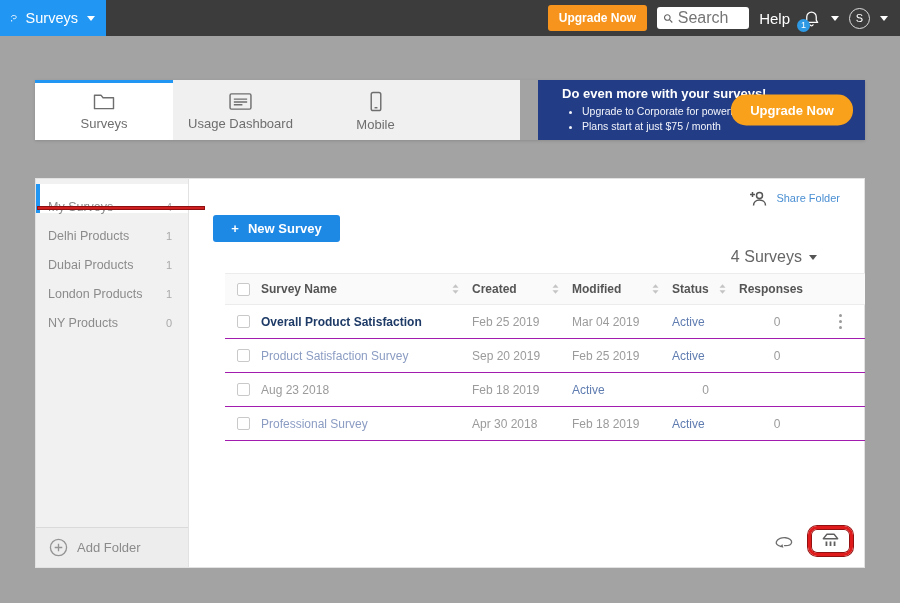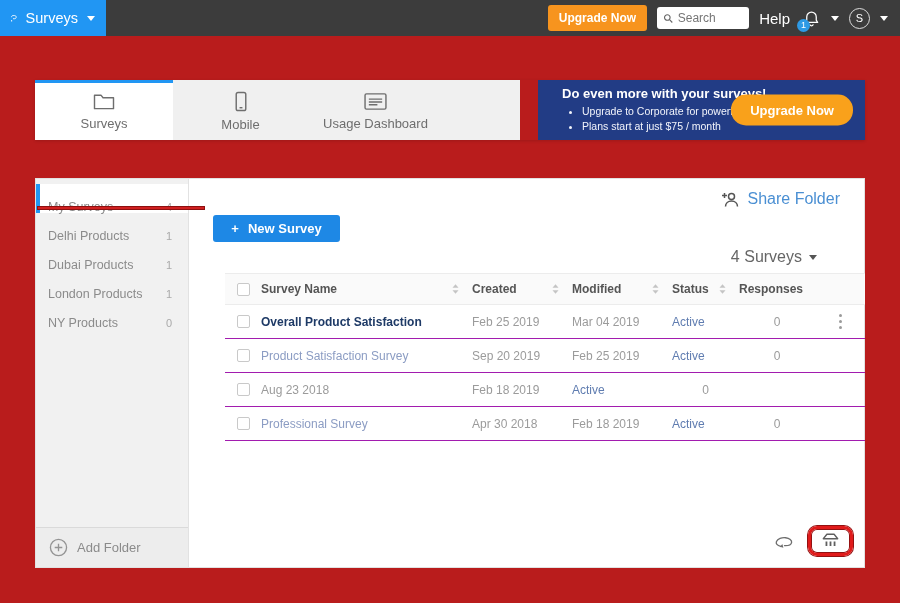--- a/index.html
+++ b/index.html
@@ -1,29 +1,29 @@
 <!DOCTYPE html>
 <html><head>
 <meta charset="utf-8">
 <style>
   * { margin:0; padding:0; box-sizing:border-box; }
   body { background:#e9e9e9; font-family:"Liberation Sans", sans-serif; }
-  .page { width:900px; height:603px; position:relative; background:#b91c1c; overflow:hidden; }
+  .page { width:900px; height:603px; position:relative; background:#a3a3a3; overflow:hidden; }
 
   
   .topbar { height:36px; background:#3c3c3c; display:flex; align-items:stretch; }
   .logo-area { width:106px; background:#2196f3; display:flex; align-items:center; gap:9px; padding:0 11px; cursor:pointer; }
   .product-name { color:#fff; font-size:14.5px; }
   .caret { width:0; height:0; border-left:4px solid transparent; border-right:4px solid transparent; border-top:5px solid currentColor; display:inline-block; }
   .caret-white { color:#fff; }
   .caret-gray { color:#555; }
   .topbar-right { margin-left:auto; display:flex; align-items:center; gap:10px; padding-right:12px; }
   .upgrade-btn { background:#f7941e; color:#fff; font-weight:bold; font-size:12px; border:none; border-radius:3px; padding:6px 11px; cursor:pointer; font-family:inherit; }
   .search-box { background:#fff; border-radius:3px; height:22px; width:92px; display:flex; align-items:center; padding:0 6px; gap:4px; }
-  .search-box input { border:none; outline:none; width:100%; font-size:12px; color:#444; background:transparent; font-family:inherit; }
+  .search-box input { border:none; outline:none; width:100%; font-size:16px; color:#444; background:transparent; font-family:inherit; }
   .help { color:#fff; font-size:15px; cursor:pointer; }
   .bell-wrap { position:relative; display:flex; cursor:pointer; margin-left:2px; }
   .badge { position:absolute; left:-5px; bottom:-4px; background:#2e9ae5; color:#fff; width:13px; height:13px; border-radius:50%; font-size:9px; display:flex; align-items:center; justify-content:center; }
   .avatar { width:21px; height:21px; border-radius:50%; border:1.5px solid #dcdcdc; color:#fff; font-size:11px; display:flex; align-items:center; justify-content:center; cursor:pointer; }
 
   
   .tabs-row { position:absolute; left:35px; top:80px; width:830px; height:60px; display:flex; box-shadow:0 1px 3px rgba(0,0,0,.15); }
   .tabs { width:485px; background:#f0f0f0; display:flex; }
   .tab { width:135px; display:flex; flex-direction:column; align-items:center; justify-content:center; gap:5px; color:#6e6e6e; font-size:13px; border-top:3px solid transparent; cursor:pointer; }
   .tab.active { background:#fff; border-top-color:#2196f3; width:138px; }
@@ -35,21 +35,21 @@
 
   
   .card { position:absolute; left:35px; top:178px; width:830px; height:390px; background:#fff; border:1px solid #e2e2e2; display:flex; }
   .sidebar { width:153px; background:#f1f1f1; border-right:1px solid #e2e2e2; position:relative; padding-top:5px; }
   .folder-item { height:29px; display:flex; align-items:center; justify-content:space-between; padding:16px 16px 0 12px; font-size:12.5px; color:#8b8b8b; cursor:pointer; }
   .folder-item .f-count { font-size:11px; color:#aaa; }
   .folder-item.active { background:#fff; border-left:4px solid #2196f3; padding-left:8px; }
   .add-folder { position:absolute; left:0; right:0; bottom:0; height:40px; border-top:1px solid #dadada; background:#ededed; display:flex; align-items:center; gap:9px; padding-left:13px; font-size:13px; color:#8b8b8b; cursor:pointer; }
 
   .main { flex:1; position:relative; }
-  .share-folder { position:absolute; top:11px; right:24px; display:flex; align-items:center; gap:9px; font-size:16px; color:#4a8fd3; cursor:pointer; }
+  .share-folder { position:absolute; top:11px; right:24px; display:flex; align-items:center; gap:9px; font-size:11px; color:#4a8fd3; cursor:pointer; }
   .new-survey { position:absolute; top:36px; left:24px; width:127px; height:27px; background:#1e88e5; color:#fff; border:none; border-radius:3px; font-size:13px; font-weight:bold; display:flex; align-items:center; justify-content:center; gap:9px; cursor:pointer; font-family:inherit; }
   .count-dd { position:absolute; top:69px; right:47px; display:flex; align-items:center; gap:7px; font-size:16px; color:#666; cursor:pointer; }
 
   
   .table { position:absolute; top:94px; left:36px; width:640px; }
   .thead, .trow { display:grid; grid-template-columns:36px 211px 100px 100px 67px 76px 1fr; align-items:center; }
   .thead { height:32px; background:#fafafa; border-top:1px solid #ececec; border-bottom:1px solid #ececec; font-size:12px; font-weight:bold; color:#555; }
   .th { display:flex; align-items:center; justify-content:space-between; padding-right:12px; }
   .trow { height:34px; border-bottom:1px solid #a21caf; font-size:12px; }
   .checkbox { width:13px; height:13px; border:1px solid #c9c9c9; border-radius:2px; background:#fff; margin:0 auto; cursor:pointer; }
@@ -108,32 +108,32 @@
 
   <div class="tabs-row">
     <div class="tabs">
       <div class="tab active">
         <svg width="24" height="19" viewBox="0 0 24 20" fill="none" stroke="#6e6e6e" stroke-width="1.5" stroke-linejoin="round">
           <path d="M2 17.5V3.5h7l2 2.5h11v11.5z"></path>
         </svg>
         <span>Surveys</span>
       </div>
       <div class="tab">
+        <svg width="25" height="19" viewBox="0 0 26 20" fill="none" stroke="#6e6e6e" stroke-width="1.5">
+          <rect x="2" y="2" width="22" height="16" rx="1.5"></rect>
+            <path d="M6 7.5h14M6 10.5h14M6 13.5h9"></path>
+        </svg>
+        <span>Usage Dashboard</span>
+      </div>
+      <div class="tab">
         <svg width="14" height="21" viewBox="0 0 14 22" fill="none" stroke="#6e6e6e" stroke-width="1.5">
           <rect x="2" y="1.5" width="10" height="19" rx="2"></rect>
             <path d="M5.5 17.5h3"></path>
         </svg>
         <span>Mobile</span>
-      </div>
-      <div class="tab">
-        <svg width="25" height="19" viewBox="0 0 26 20" fill="none" stroke="#6e6e6e" stroke-width="1.5">
-          <rect x="2" y="2" width="22" height="16" rx="1.5"></rect>
-            <path d="M6 7.5h14M6 10.5h14M6 13.5h9"></path>
-        </svg>
-        <span>Usage Dashboard</span>
       </div>
       <div class="tab-filler"></div>
     </div>
     <div class="promo">
       <div class="promo-text">
         <div class="promo-title">Do even more with your surveys!</div>
         <ul>
           <li>Upgrade to Corporate for powerful tools</li>
           <li>Plans start at just $75 / month</li>
         </ul>

